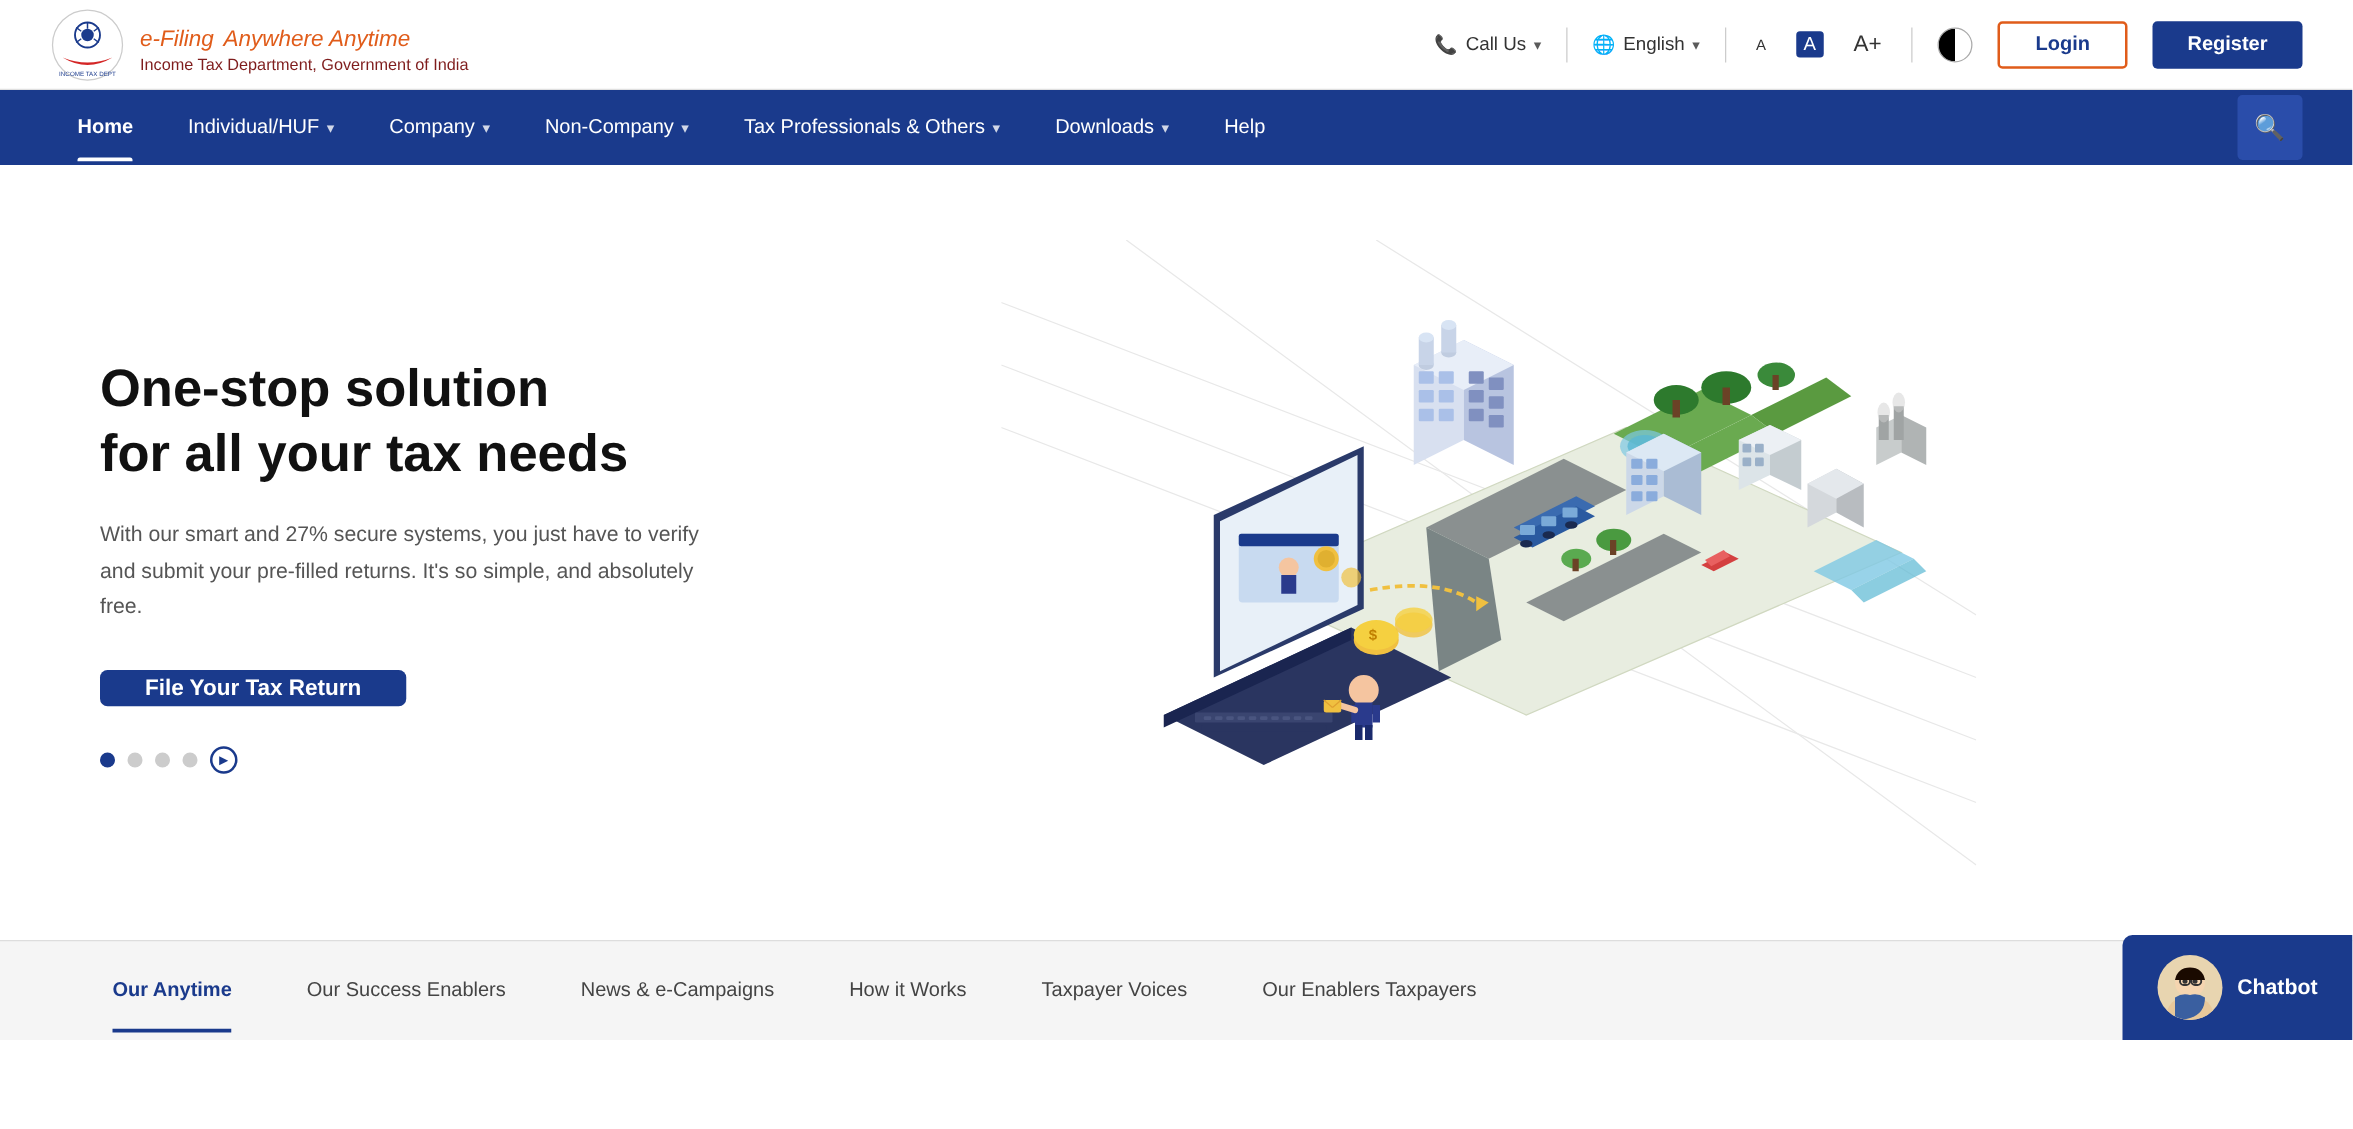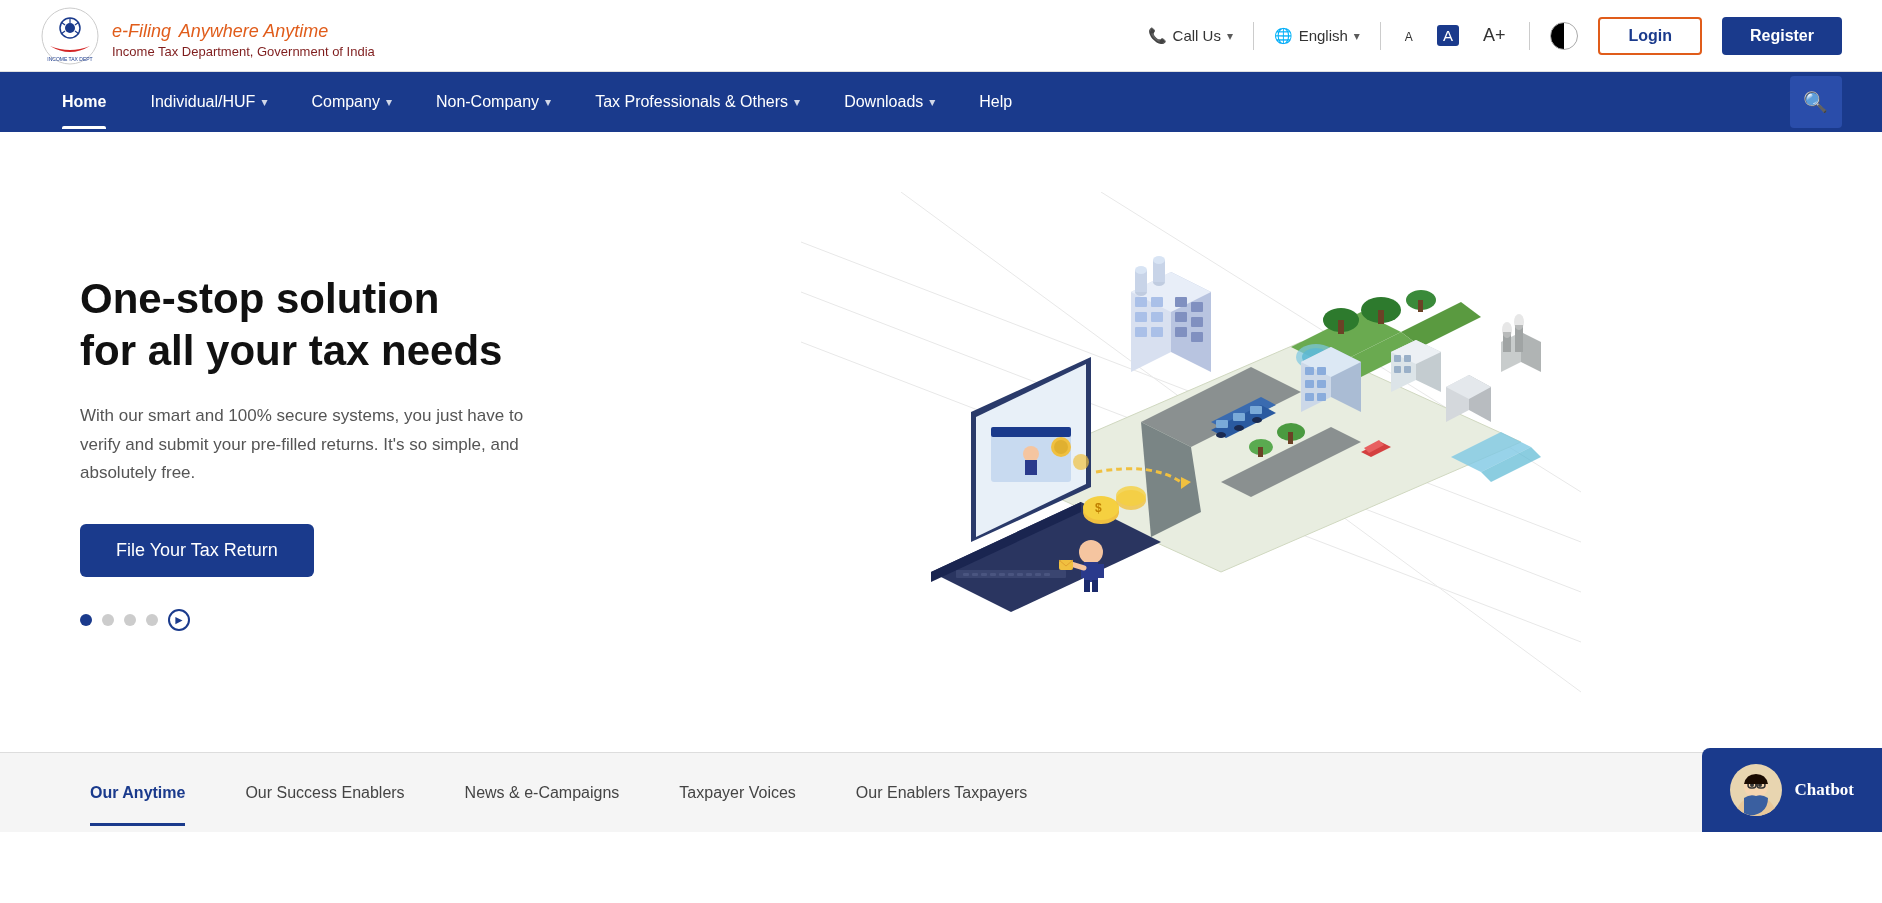--- a/index.html
+++ b/index.html
@@ -187,22 +187,22 @@
       font-size: 17px;
       color: #555;
       line-height: 1.7;
       margin-bottom: 36px;
       max-width: 480px;
     }
     .btn-file-tax {
       background: #1a3a8c;
       color: #fff;
       font-size: 18px;
-      font-weight: normal;
-      padding: 16px 36px;
+      font-weight: bold;
+      padding: 4px 36px;
       border-radius: 6px;
       border: none;
       cursor: pointer;
     }
     .hero-dots {
       display: flex;
       align-items: center;
       gap: 10px;
       margin-top: 32px;
     }
@@ -380,21 +380,21 @@
     </div>
   </div>
   <button class="nav-search-btn">
     <span>🔍</span>
   </button>
 </nav>
 
 <section class="hero">
   <div class="hero-left">
     <h1 class="hero-title">One-stop solution<br>for all your tax needs</h1>
-    <p class="hero-subtitle">With our smart and 100% secure systems, you just have to verify and submit your pre-filled returns. It's so simple, and absolutely free.</p>
+    <p class="hero-subtitle">With our smart and 27% secure systems, you just have to verify and submit your pre-filled returns. It's so simple, and absolutely free.</p>
     <button class="btn-file-tax">File Your Tax Return</button>
     <div class="hero-dots">
       <div class="dot active"></div>
       <div class="dot"></div>
       <div class="dot"></div>
       <div class="dot"></div>
       <div class="dot-arrow">►</div>
     </div>
   </div>
 
@@ -567,27 +567,30 @@
   <div class="tab-item active">
     <span>Our Anytime</span>
   </div>
   <div class="tab-item">
     <span>Our Success Enablers</span>
   </div>
   <div class="tab-item">
     <span>News &amp; e-Campaigns</span>
   </div>
   <div class="tab-item">
+    <span>How it Works</span>
+  </div>
+  <div class="tab-item">
     <span>Taxpayer Voices</span>
   </div>
   <div class="tab-item">
     <span>Our Enablers Taxpayers</span>
   </div>
 
-  <div class="chatbot-btn" style="position:absolute; right:0; bottom:0;font-family:Liberation Serif, serif;">
+  <div class="chatbot-btn" style="position:absolute; right:0; bottom:0;">
     <div class="chatbot-avatar">
 
       <svg width="52" height="52" viewBox="0 0 52 52" xmlns="http://www.w3.org/2000/svg">
         <circle cx="26" cy="52" r="20" fill="#e8c89a"></circle>
         <circle cx="26" cy="22" r="12" fill="#f5d5b0"></circle>
         <circle cx="22" cy="21" r="2" fill="#333"></circle>
         <circle cx="30" cy="21" r="2" fill="#333"></circle>
 
         <rect x="18" y="18" width="8" height="6" rx="3" fill="none" stroke="#333" stroke-width="1.5"></rect>
         <rect x="27" y="18" width="8" height="6" rx="3" fill="none" stroke="#333" stroke-width="1.5"></rect>

